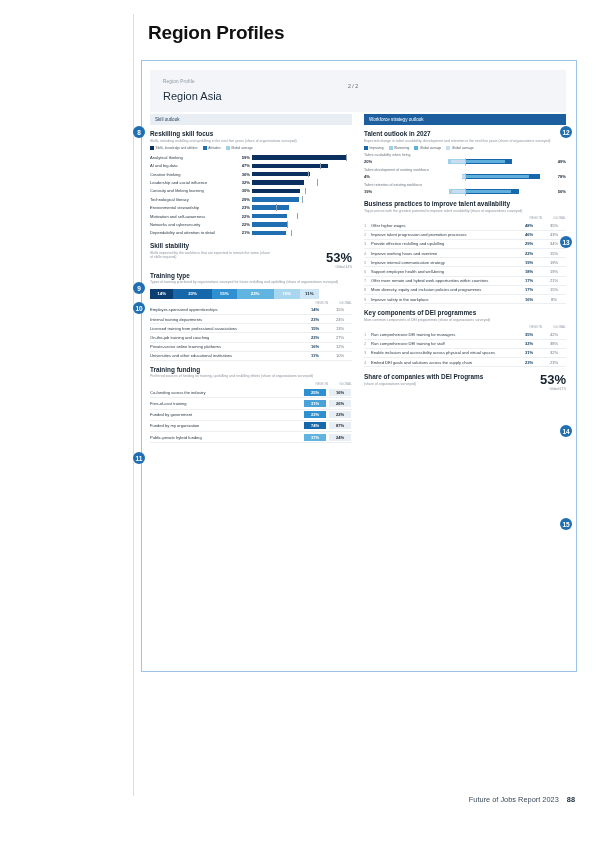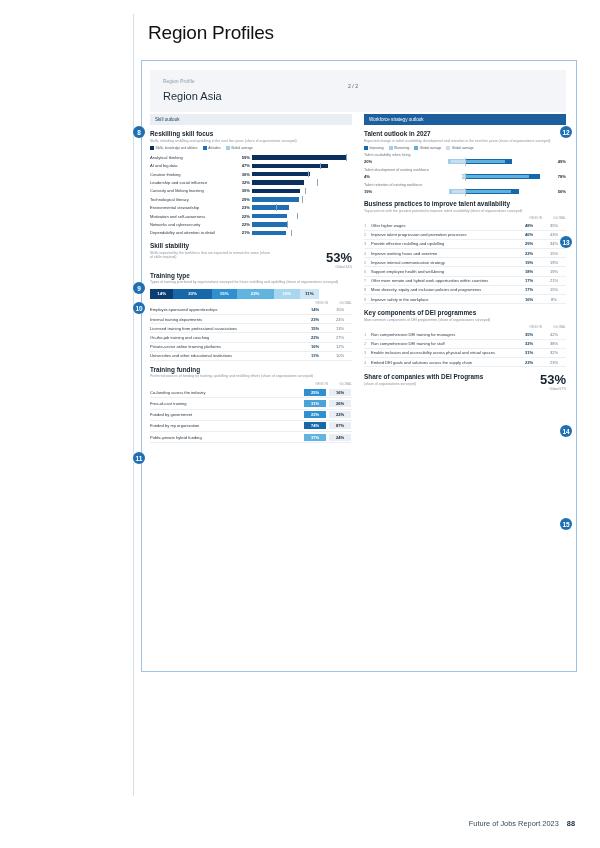--- a/index.html
+++ b/index.html
@@ -1,17 +1,17 @@
 <!DOCTYPE html>
 <html><head>
 <meta charset="utf-8">
 <style>
   html,body{margin:0;padding:0;}
   body{width:600px;height:848px;background:#ffffff;font-family:"Liberation Sans",sans-serif;color:#1a1a1a;position:relative;overflow:hidden;}
-  .page-title{position:absolute;left:148px;top:22px;font-size:19px;font-weight:400;color:#111;letter-spacing:-0.2px;}
+  .page-title{position:absolute;left:148px;top:22px;font-size:19px;font-weight:700;color:#111;letter-spacing:-0.2px;}
   .vrule{position:absolute;left:133px;top:14px;width:1px;height:782px;background:#d8dde3;}
   .card{position:absolute;left:141px;top:60px;width:434px;height:610px;border:1px solid #9dc3e6;background:#fff;}
   .hdr{position:absolute;left:150px;top:70px;width:416px;height:42px;background:#f3f5f8;}
   .hdr-label{position:absolute;left:163px;top:79px;font-size:4.6px;color:#8a94a0;letter-spacing:.2px;}
   .hdr-title{position:absolute;left:163px;top:90px;font-size:11px;color:#1b2b3a;}
   .hdr-page{position:absolute;left:348px;top:83px;font-size:5.2px;color:#5b6672;}
   .coltab{position:absolute;height:11px;background:#1d5f9e;color:#fff;font-size:4.6px;line-height:11px;padding-left:5px;box-sizing:border-box;}
   .coltab.light{background:#e9eef4;color:#26435e;}
   .col{position:absolute;top:118px;width:202px;}
   .colL{left:150px;}
@@ -32,21 +32,21 @@
   .stack{display:flex;height:10px;margin:4px 0 2px 0;}
   .stackseg{display:flex;align-items:center;justify-content:center;font-size:4.4px;font-weight:700;color:#fff;}
   .tbl{width:100%;border-collapse:collapse;}
   .tbl th{font-size:3.2px;color:#9aa4ae;font-weight:400;text-align:right;padding:0 0 1px 0;}
   .tbl td{font-size:4.1px;color:#2c3a46;padding:1.6px 0;border-bottom:1px solid #eceff2;vertical-align:middle;}
   .tbl td.num{text-align:center;width:26px;font-weight:700;color:#17405f;}
   .tbl td.glob{text-align:center;width:24px;color:#6b7680;}
   .tbl td.idx{width:7px;color:#9aa4ae;text-align:left;}
   .chip{display:inline-block;min-width:22px;text-align:center;font-size:4.1px;font-weight:700;color:#16232f;padding:1px 0;}
   .callout{position:absolute;width:12px;height:12px;border-radius:50%;background:#1f6fb2;color:#fff;font-size:6.5px;font-weight:700;display:flex;align-items:center;justify-content:center;}
-  .footer{position:absolute;right:25px;bottom:20px;font-size:7.4px;color:#3b4a58;}
+  .footer{position:absolute;right:25px;bottom:44px;font-size:7.4px;color:#3b4a58;}
   .footer b{font-weight:700;margin-left:8px;color:#1b2b3a;}
 </style>
 </head>
 <body>
 
 <div class="vrule"></div>
 <div class="page-title">Region Profiles</div>
 
 <div class="card"></div>
 <div class="hdr"></div>

